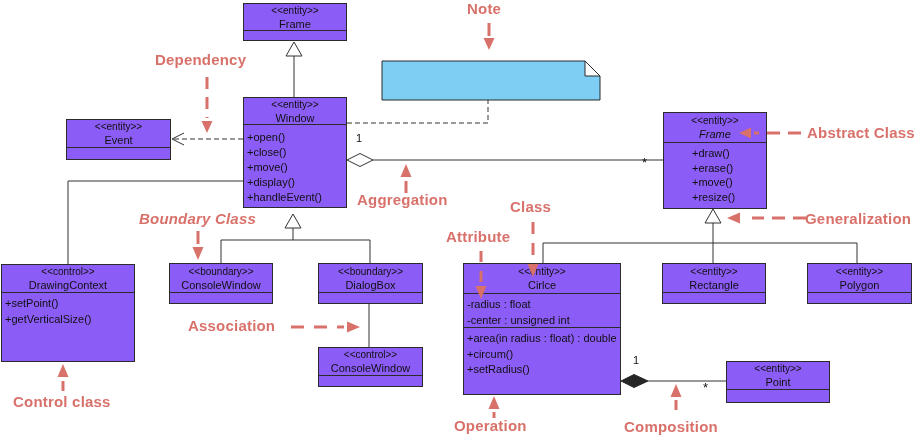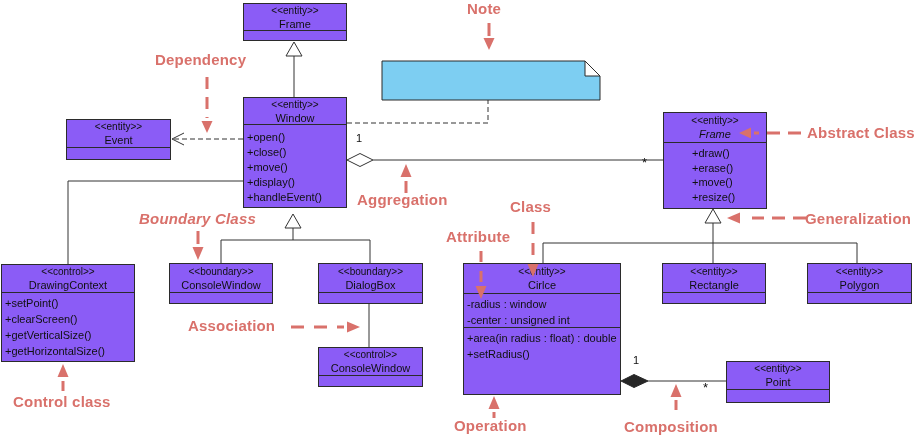--- a/index.html
+++ b/index.html
@@ -126,23 +126,21 @@
       </div>
     </div>
 
     <div class="cls" style="left:1px;top:264px;width:134px;height:98px;">
       <div class="cls-title" style="height:28px;">
         <div class="stereo">&lt;&lt;control&gt;&gt;</div>
         <div class="cname">DrawingContext</div>
       </div>
       <div class="comp members empty" style="line-height:16px;padding-top:2px;">
         <div class="member">+setPoint()</div>
-        <div class="member">+clearScreen()</div>
         <div class="member">+getVerticalSize()</div>
-        <div class="member">+getHorizontalSize()</div>
       </div>
     </div>
 
     <div class="cls" style="left:169px;top:263px;width:104px;height:41px;">
       <div class="cls-title" style="height:29px;">
         <div class="stereo">&lt;&lt;boundary&gt;&gt;</div>
         <div class="cname">ConsoleWindow</div>
       </div>
       <div class="comp empty"></div>
     </div>
@@ -162,25 +160,26 @@
       </div>
       <div class="comp empty"></div>
     </div>
 
     <div class="cls" style="left:463px;top:263px;width:158px;height:132px;">
       <div class="cls-title" style="height:30px;">
         <div class="stereo">&lt;&lt;entity&gt;&gt;</div>
         <div class="cname">Cirlce</div>
       </div>
       <div class="comp members attrs" style="height:34px;line-height:15.5px;">
-        <div class="member">-radius : window</div>
+        <div class="member">-radius : float</div>
         <div class="member">-center : unsigned int</div>
       </div>
       <div class="comp members empty" style="line-height:15.5px;">
         <div class="member">+area(in radius : float) : double</div>
+        <div class="member">+circum()</div>
         <div class="member">+setRadius()</div>
       </div>
     </div>
 
     <div class="cls" style="left:662px;top:263px;width:104px;height:41px;">
       <div class="cls-title" style="height:29px;">
         <div class="stereo">&lt;&lt;entity&gt;&gt;</div>
         <div class="cname">Rectangle</div>
       </div>
       <div class="comp empty"></div>

